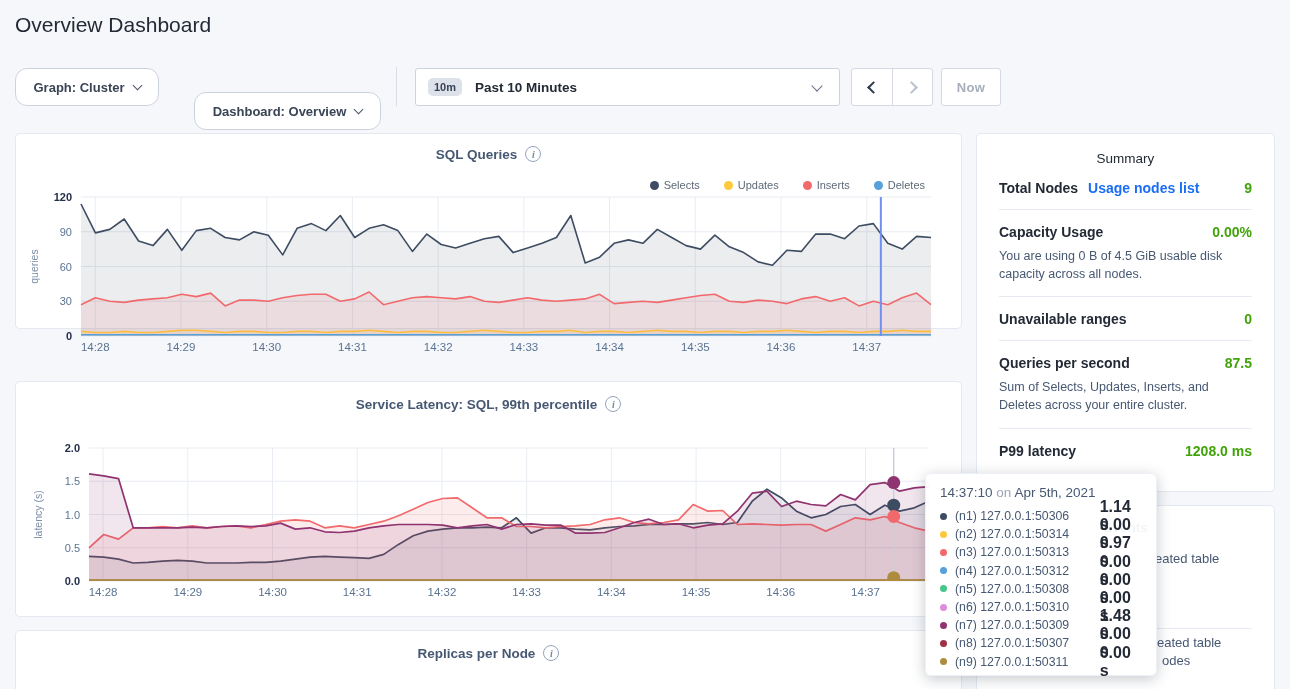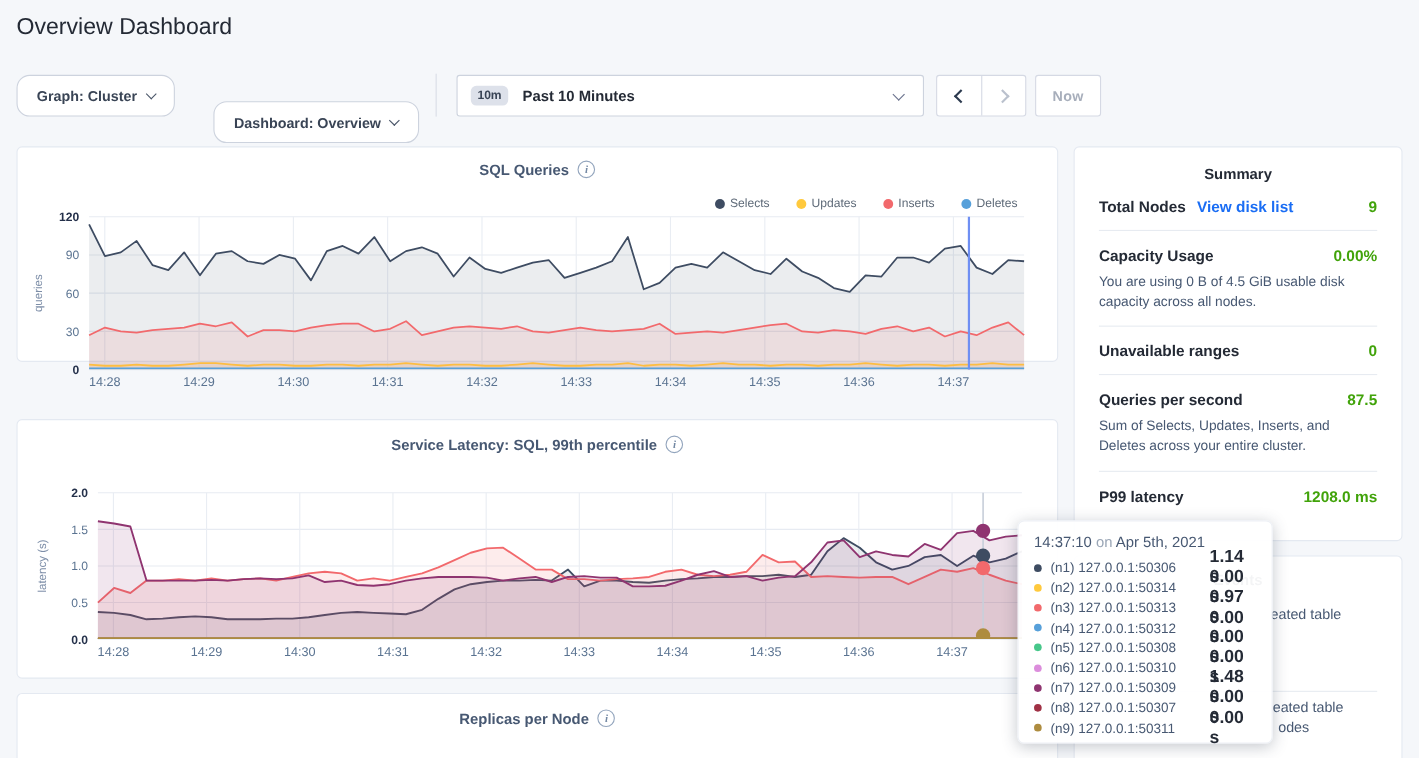--- a/index.html
+++ b/index.html
@@ -41,21 +41,21 @@
   .info-icon { width:16px; height:16px; border:1px solid #93a5bd; border-radius:50%; color:#7388a3;
                font-size:10px; font-family:"Liberation Serif", serif; font-style:italic; font-weight:700;
                display:flex; align-items:center; justify-content:center; cursor:pointer; }
   .legend { position:absolute; top:45px; right:36px; display:flex; gap:24px; }
   .legend-item { display:flex; align-items:center; gap:5px; cursor:pointer; }
   .legend-dot { width:9px; height:9px; border-radius:50%; }
   .legend-label { font-size:11px; color:#5e6a78; }
 
   
   .summary-panel { left:976px; top:133px; width:299px; height:359px; padding:14px 22px; }
-  .summary-heading { text-align:center; font-size:13.5px; font-weight:700; color:#242a35; padding-top:3px; }
+  .summary-heading { text-align:center; font-size:13.5px; font-weight:400; color:#242a35; padding-top:3px; }
   .srow { padding:14px 0 13px 0; border-bottom:1px solid #e7ebf1; }
   .srow:last-child { border-bottom:none; }
   .srow-line { display:flex; align-items:baseline; }
   .srow-label { font-size:14px; font-weight:700; color:#242a35; }
   .srow-link { font-size:14px; font-weight:700; color:#1a6df4; margin-left:10px; cursor:pointer; }
   .srow-value { margin-left:auto; font-size:14px; font-weight:700; color:#41a30a; }
   .srow-desc { margin-top:7px; font-size:12.5px; color:#475872; line-height:1.45; }
 
   .events-panel { left:976px; top:505px; width:299px; height:200px; }
   .events-heading { text-align:center; font-size:13.5px; font-weight:700; color:#394455; padding-top:14px; }
@@ -248,21 +248,21 @@
     <span class="chart-title">Replicas per Node</span>
     <span class="info-icon">i</span>
   </div>
 </div>
 
 <div class="panel summary-panel">
   <div class="summary-heading">Summary</div>
   <div class="srow">
     <div class="srow-line">
       <span class="srow-label">Total Nodes</span>
-      <span class="srow-link">View disk list</span>
+      <span class="srow-link">Usage nodes list</span>
       <span class="srow-value">9</span>
     </div>
   </div>
   <div class="srow">
     <div class="srow-line">
       <span class="srow-label">Capacity Usage</span>
       <span class="srow-value">0.00%</span>
     </div>
     <div class="srow-desc">You are using 0 B of 4.5 GiB usable disk capacity across all nodes.</div>
   </div>

